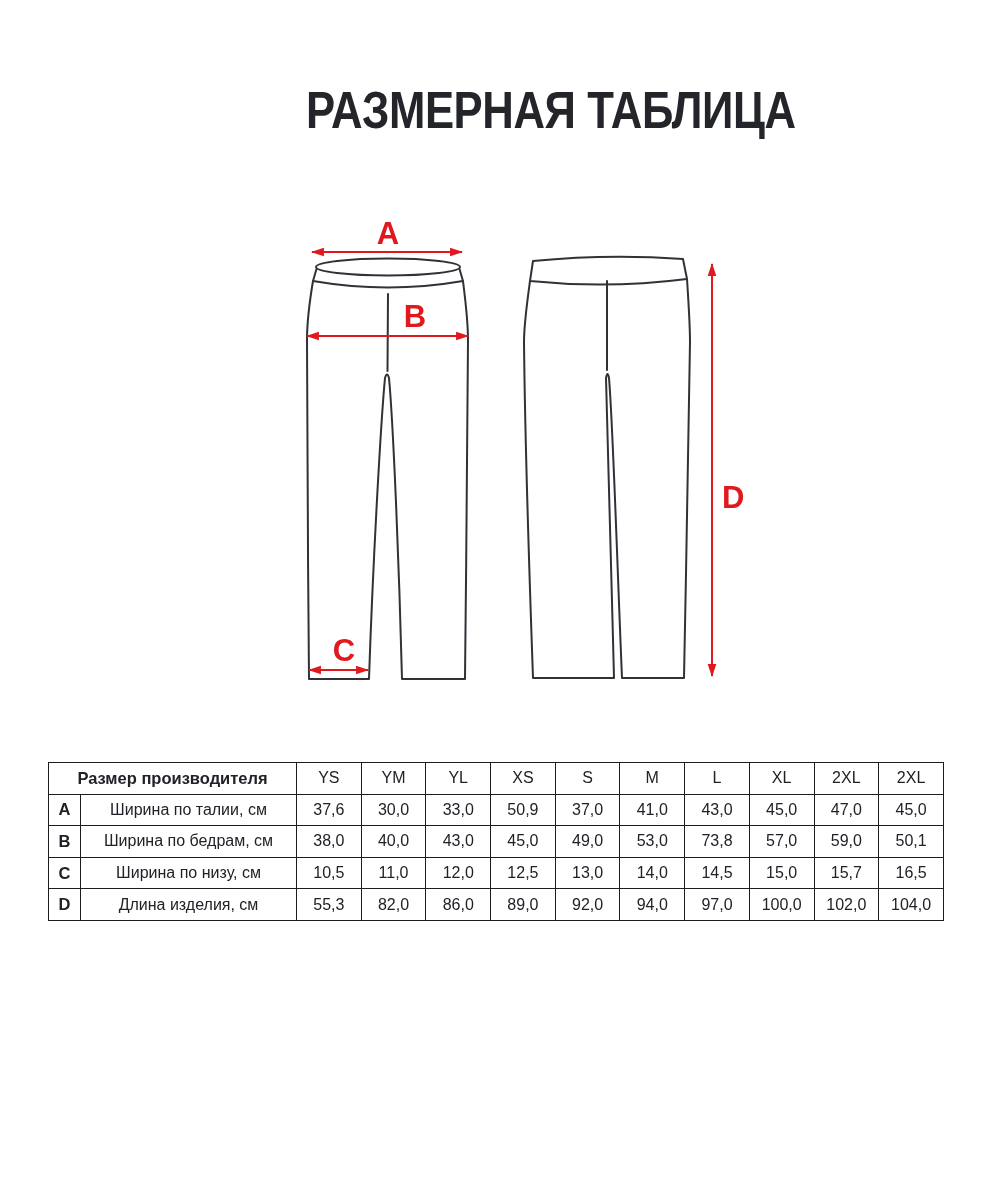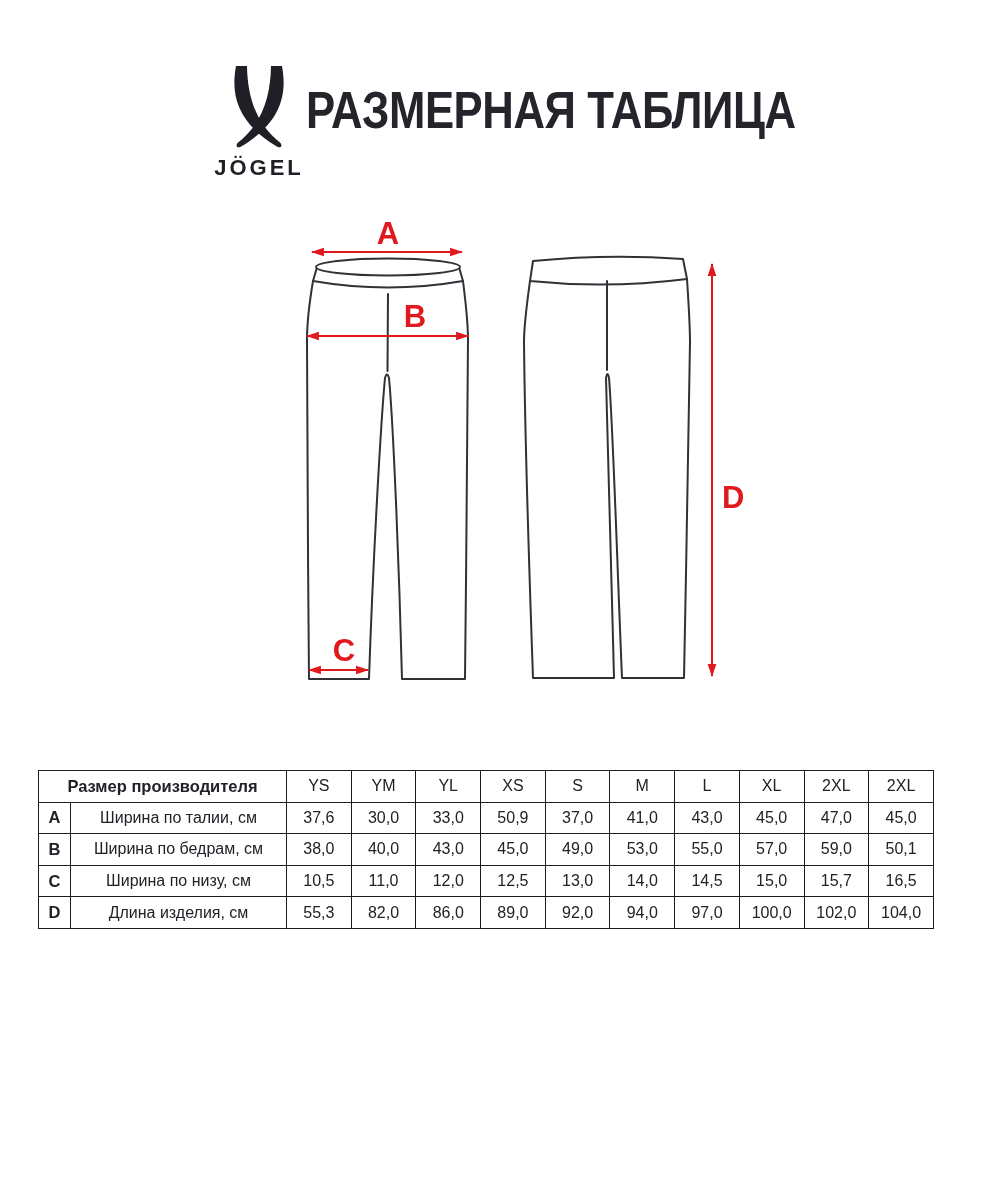--- a/index.html
+++ b/index.html
@@ -36,44 +36,37 @@
   .diagram{position:absolute;left:295px;top:218px;}
   .sketch{stroke:var(--line);stroke-width:2;fill:none;stroke-linejoin:round;stroke-linecap:round;}
   .dim{stroke:var(--accent);stroke-width:2;fill:none;}
   .dim-label{
     fill:var(--accent);
     font-family:"Liberation Sans","DejaVu Sans",sans-serif;
     font-size:31px;font-weight:700;
   }
   
   .size-table{
-    position:absolute;left:38px;top:762px;width:896px;
-    border-collapse:collapse;table-layout:fixed;margin-top:8px;
+    position:absolute;left:48px;top:762px;width:896px;
+    border-collapse:collapse;table-layout:fixed;
   }
   .size-table th,.size-table td{
     border:1.5px solid #1b1c1f;
     height:31.6px;padding:0 2px;
     text-align:center;vertical-align:middle;
     font-size:16px;font-weight:400;color:#202227;
     font-family:"Liberation Sans","DejaVu Sans",sans-serif;
   }
   .size-table .b{font-weight:700;font-size:16.5px;}
 </style>
 </head>
 <body>
 
 <div class="page">
 
-  <div class="logo">
-    <svg width="76" height="86" viewBox="0 0 76 86" aria-hidden="true">
-      <path d="M15,0 C9,32 19,58 55,80 C59,83 62,80.5 59.5,77 C35,58 26.5,31 26,0 Z" fill="#1e2026"></path>
-      <path d="M61,0 C67,32 57,58 21,80 C17,83 14,80.5 16.5,77 C41,58 49.5,31 50,0 Z" fill="#1e2026"></path>
-    </svg>
-    <span class="wordmark">JÖGEL</span>
-  </div>
 
   <h1 class="title">РАЗМЕРНАЯ ТАБЛИЦА</h1>
 
   <svg class="diagram" width="475" height="475" viewBox="295 218 475 475">
     <defs>
       <marker id="ah" viewBox="0 0 12 10" refX="11" refY="5" markerWidth="13" markerHeight="11" markerUnits="userSpaceOnUse" orient="auto-start-reverse">
         <path d="M0,1 L12,5 L0,9 Z" fill="#e0191f"></path>
       </marker>
     </defs>
 
@@ -144,21 +137,21 @@
         </tr>
         <tr>
           <td class="b">B</td>
           <td>Ширина по бедрам, см</td>
           <td>38,0</td>
           <td>40,0</td>
           <td>43,0</td>
           <td>45,0</td>
           <td>49,0</td>
           <td>53,0</td>
-          <td>55,0</td>
+          <td>73,8</td>
           <td>57,0</td>
           <td>59,0</td>
           <td>50,1</td>
         </tr>
         <tr>
           <td class="b">C</td>
           <td>Ширина по низу, см</td>
           <td>10,5</td>
           <td>11,0</td>
           <td>12,0</td>

